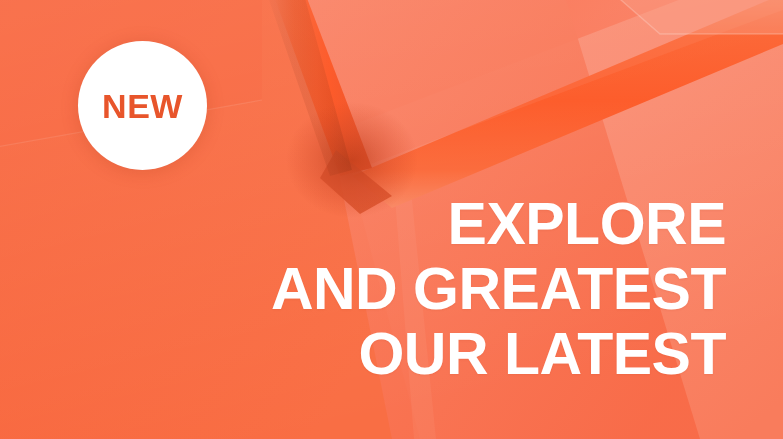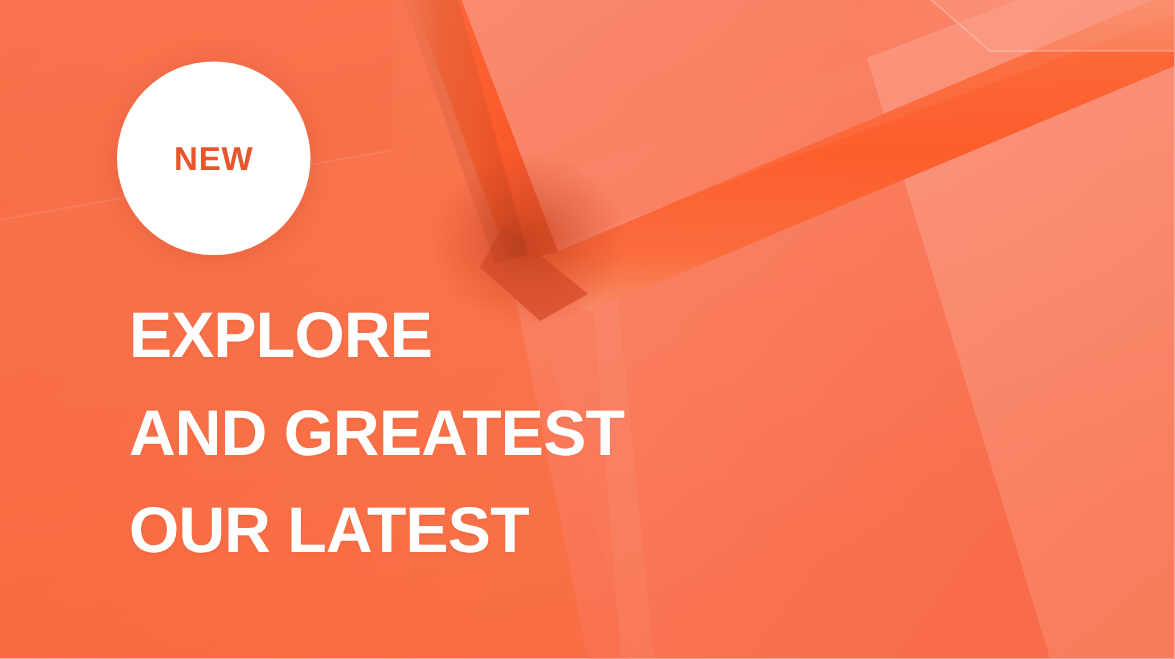--- a/index.html
+++ b/index.html
@@ -47,45 +47,46 @@
     border-radius: 50%;
     background: #ffffff;
     display: flex;
     align-items: center;
     justify-content: center;
     box-shadow: 0 2px 18px rgba(150, 40, 10, 0.18);
   }
   .badge-label {
     color: #e8552b;
     font-family: "Liberation Sans", sans-serif;
-    font-size: 22px;
+    font-size: 34px;
     font-weight: bold;
     letter-spacing: 0.5px;
     line-height: 1;
     text-align: center;
     user-select: none;
   }
 
   
   .headline {
     position: absolute;
     left: 86px;
     top: 192px;
     width: 640px;
   }
   .headline-line {
     display: block;
     color: #ffffff;
     font-family: "Liberation Sans", sans-serif;
-    font-size: 43px;
+    font-size: 59px;
     font-weight: bold;
     letter-spacing: -0.5px;
     line-height: 65px;
     white-space: nowrap;
     text-shadow: 0 1px 2px rgba(170, 55, 20, 0.10);
+    text-align: right;
   }
 </style>
 </head>
 <body>
 
 <div class="banner">
 
   <div class="bg-layer">
     <svg class="bg-svg" viewBox="0 0 783 439" xmlns="http://www.w3.org/2000/svg" preserveAspectRatio="none">
       <defs>

